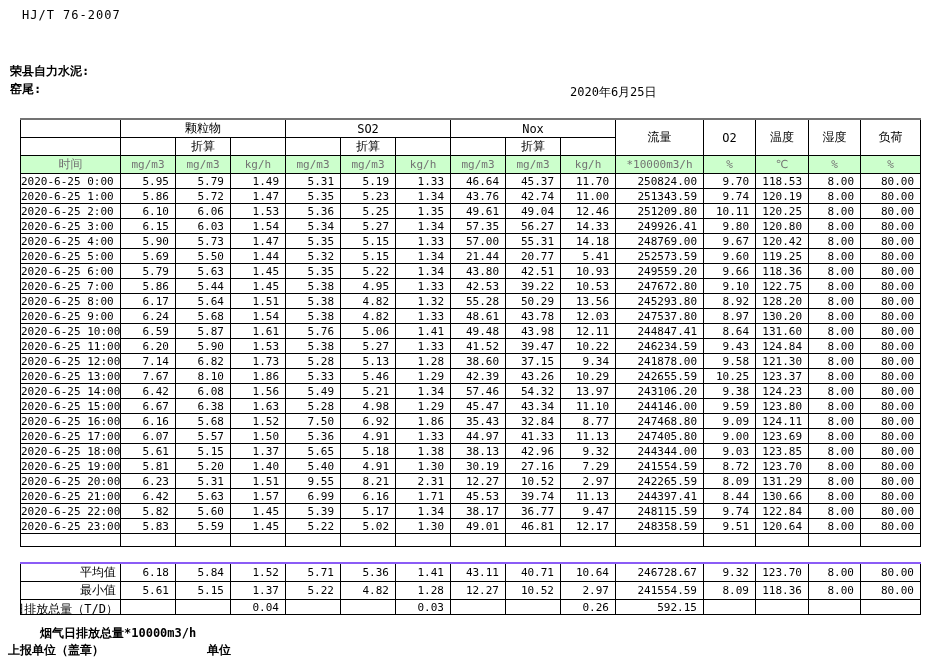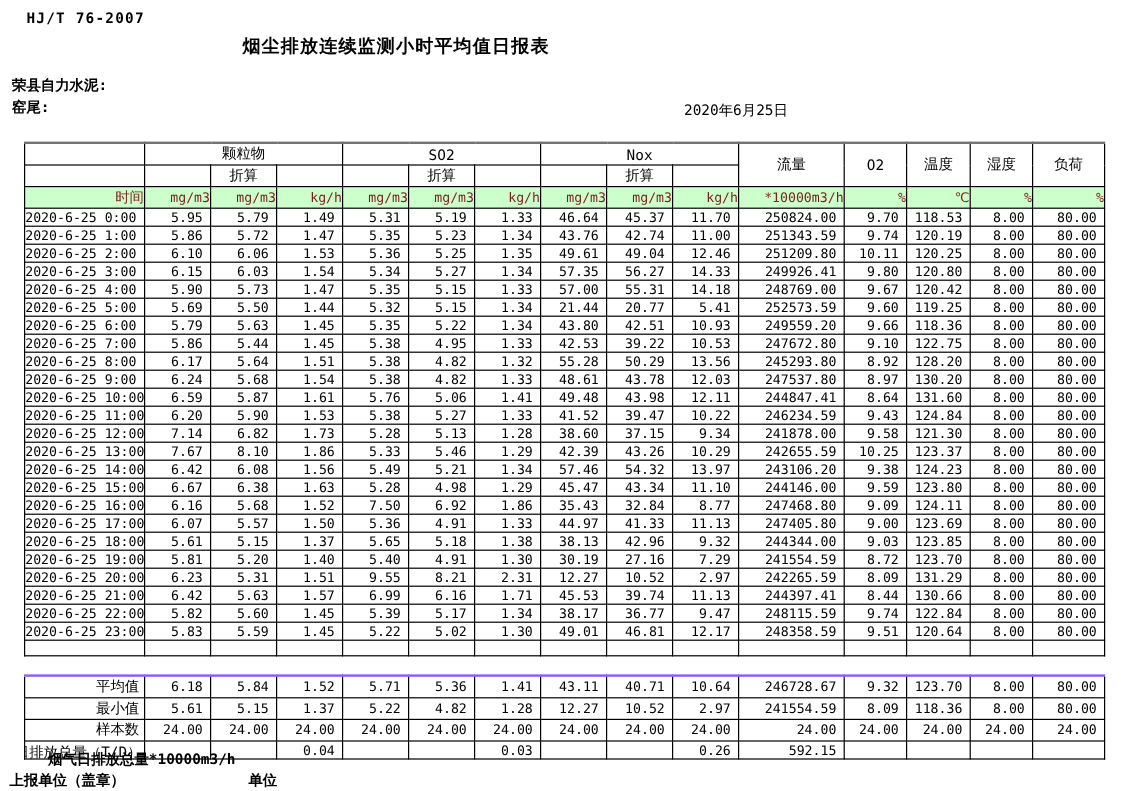--- a/index.html
+++ b/index.html
@@ -1,49 +1,48 @@
 <!DOCTYPE html>
 <html><head>
 <meta charset="utf-8">
 <style>
   html,body { margin:0; padding:0; background:#ffffff; }
   body { width:941px; height:659px; font-family:"DejaVu Sans Mono","DejaVu Sans",monospace; color:#000; }
   .page { position:relative; width:941px; height:659px; background:#fff; overflow:hidden; }
-  .doc-code { position:absolute; left:22px; top:8px; font-weight:bold; font-size:12px; letter-spacing:1px; }
+  .doc-code { position:absolute; left:22px; top:8px; font-weight:normal; font-size:12px; letter-spacing:1px; }
   .title { position:absolute; left:0; top:29px; width:660px; text-align:center; font-weight:bold; font-size:15px; letter-spacing:1px; }
   .company { position:absolute; left:10px; top:63px; font-weight:bold; font-size:12px; }
   .location { position:absolute; left:10px; top:81px; font-weight:bold; font-size:12px; }
   .date { position:absolute; left:570px; top:84px; font-size:12px; }
   .tables { position:absolute; left:20px; top:118px; }
   table { border-collapse:collapse; table-layout:fixed; width:900px; }
   table.main { border-top:2px solid #737373; }
   table.sum { border-top:2px solid #8b5cf6; margin-top:15px; }
   td,th { border:1px solid #000; padding:0; font-weight:normal; overflow:hidden; vertical-align:middle; }
   tr { height:15px; }
   tr.ghead { height:14px; }
   th.group { font-size:12px; text-align:center; font-weight:normal; }
   tr.units { height:17px; }
-  tr.units td { background:#ccffcc; color:#7f1d1d; font-size:11px; text-align:right; }
+  tr.units td { background:#ccffcc; color:#737373; font-size:11px; text-align:center; }
   tr.units td.timehead { font-size:12px; }
   td.num { text-align:right; padding-right:6px; font-size:11px; }
   td.time { padding-right:4px; font-size:11px; white-space:nowrap; }
   td.slabel { text-align:right; padding-right:4px; font-size:12px; white-space:nowrap; }
   tr.blank-row { height:13px; }
   td.ovl-cell { position:relative; }
   .ovl { position:absolute; right:2px; top:1px; white-space:nowrap; font-size:12px; }
   .footer1 { position:absolute; left:8px; top:625px; font-weight:bold; font-size:12px;margin-left:32px; }
   .footer2 { position:absolute; left:8px; top:642px; font-weight:bold; font-size:12px; }
   .footer3 { position:absolute; left:207px; top:642px; font-weight:bold; font-size:12px; }
 </style>
 </head>
 <body>
 
 <div class="page">
   <div class="doc-code">HJ/T  76-2007</div>
-  <div class="title">烟尘排放连续监测小时平均值日报表</div>
   <div class="company">荣县自力水泥:</div>
   <div class="location">窑尾:</div>
   <div class="date">2020年6月25日</div>
 
   <div class="tables">
     <table class="main">
       <colgroup>
         <col style="width:100px">
           <col style="width:55px">
           <col style="width:55px">
@@ -578,37 +577,20 @@
             <td class="num">12.27</td>
             <td class="num">10.52</td>
             <td class="num">2.97</td>
             <td class="num">241554.59</td>
             <td class="num">8.09</td>
             <td class="num">118.36</td>
             <td class="num">8.00</td>
             <td class="num">80.00</td>
           </tr>
           <tr>
-            <td class="slabel">样本数</td>
-            <td class="num">24.00</td>
-            <td class="num">24.00</td>
-            <td class="num">24.00</td>
-            <td class="num">24.00</td>
-            <td class="num">24.00</td>
-            <td class="num">24.00</td>
-            <td class="num">24.00</td>
-            <td class="num">24.00</td>
-            <td class="num">24.00</td>
-            <td class="num">24.00</td>
-            <td class="num">24.00</td>
-            <td class="num">24.00</td>
-            <td class="num">24.00</td>
-            <td class="num">24.00</td>
-          </tr>
-          <tr>
             <td class="slabel ovl-cell">
               <span class="ovl">日排放总量（T/D）</span>
             </td>
             <td class="num"></td>
             <td class="num"></td>
             <td class="num">0.04</td>
             <td class="num"></td>
             <td class="num"></td>
             <td class="num">0.03</td>
             <td class="num"></td>

